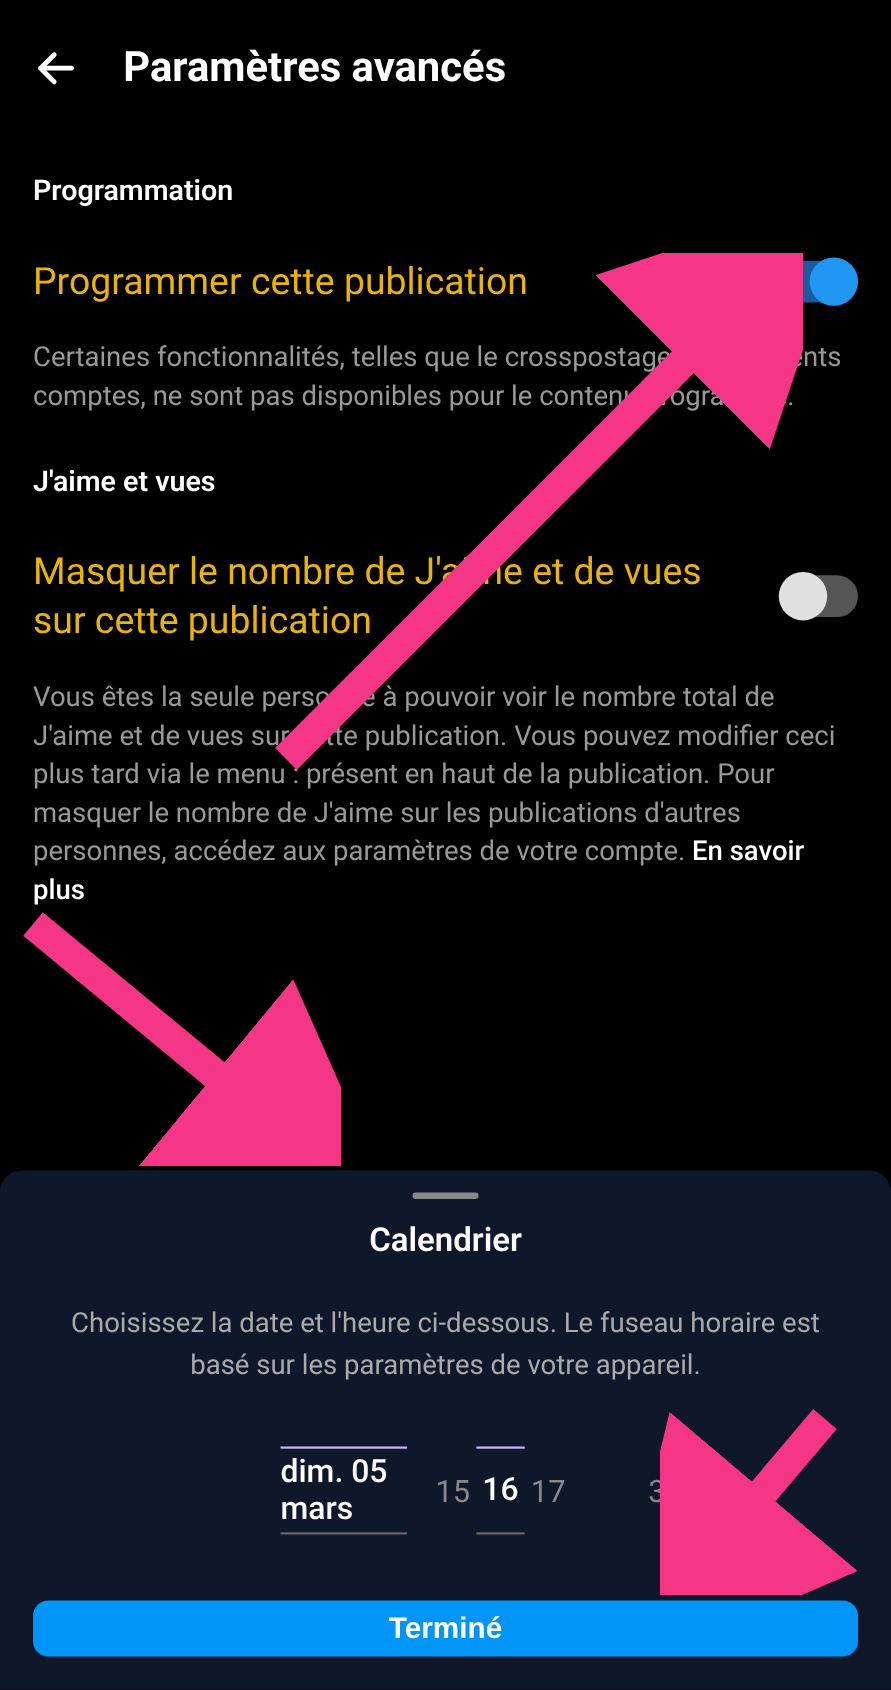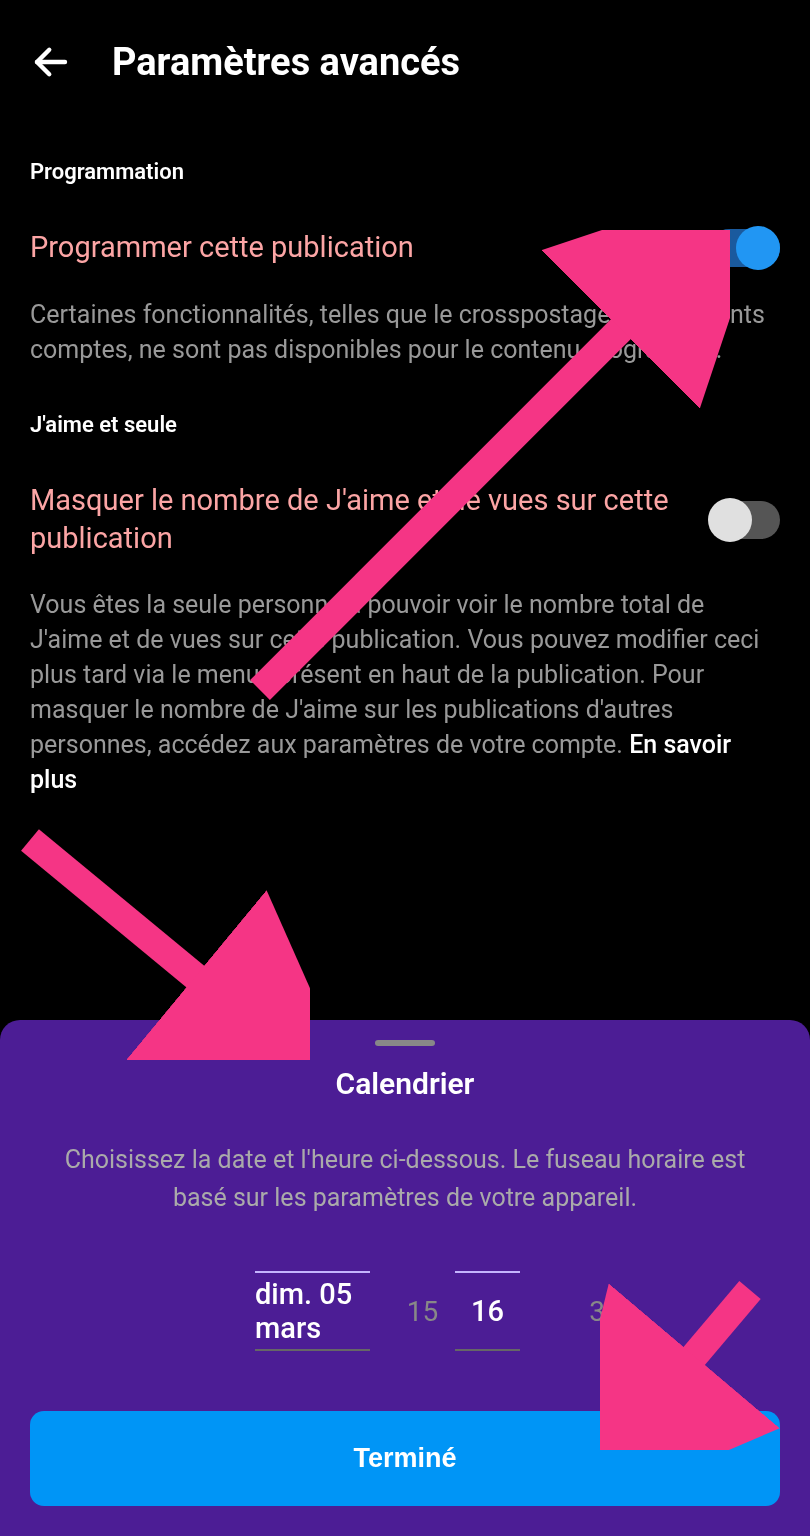--- a/index.html
+++ b/index.html
@@ -26,35 +26,35 @@
       margin-right: 40px;
     }
     .header-title {
       font-size: 38px;
       font-weight: 700;
     }
     .section {
       padding: 0 30px;
     }
     .section-title {
-      font-size: 22px;
+      font-size: 26px;
       font-weight: 600;
       margin-top: 45px;
       margin-bottom: 45px;
     }
     .setting-row {
       display: flex;
       justify-content: space-between;
       align-items: center;
       margin-bottom: 30px;
     }
     .setting-label {
-      font-size: 29px;
+      font-size: 34px;
       font-weight: 400;
-      color: #fca5a5;
+      color: #eab308;
       flex: 1;
       line-height: 1.3;
     }
     .toggle {
       width: 70px;
       height: 38px;
       border-radius: 20px;
       position: relative;
       flex-shrink: 0;
       margin-left: 20px;
@@ -93,21 +93,21 @@
     }
     .link {
       color: #fff;
       font-weight: 500;
     }
     .bottom-sheet {
       position: absolute;
       bottom: 0;
       left: 0;
       right: 0;
-      background: #4c1d95;
+      background: #0f172a;
       border-radius: 20px 20px 0 0;
       padding: 20px 30px 30px 30px;
       margin-top: 39px;
     }
     .handle {
       width: 60px;
       height: 6px;
       background: #888;
       border-radius: 3px;
       margin: 0 auto 20px auto;
@@ -158,21 +158,21 @@
     }
     .picker-hour, .picker-minute {
       width: 130px;
     }
     .done-button {
       width: 100%;
       background: #0095f6;
       color: #fff;
       border: none;
       border-radius: 14px;
-      padding: 32px;
+      padding: 10px;
       font-size: 27px;
       font-weight: 600;
       cursor: pointer;
     }
     .annotation-arrow {
       position: absolute;
       pointer-events: none;
     }
   </style>
 </head>
@@ -191,21 +191,21 @@
 <div class="section">
   <div class="section-title">Programmation</div>
   <div class="setting-row">
     <div class="setting-label">Programmer cette publication</div>
     <div class="toggle toggle-on"></div>
   </div>
   <div class="description">Certaines fonctionnalités, telles que le crosspostage sur différents comptes, ne sont pas disponibles pour le contenu programmé.</div>
 </div>
 
 <div class="section">
-  <div class="section-title">J'aime et seule</div>
+  <div class="section-title">J'aime et vues</div>
   <div class="setting-row">
     <div class="setting-label">Masquer le nombre de J'aime et de vues sur cette publication</div>
     <div class="toggle toggle-off"></div>
   </div>
   <div class="description">
     <span>Vous êtes la seule personne à pouvoir voir le nombre total de J'aime et de vues sur cette publication. Vous pouvez modifier ceci plus tard via le menu : présent en haut de la publication. Pour masquer le nombre de J'aime sur les publications d'autres personnes, accédez aux paramètres de votre compte. </span><span class="link">En savoir plus</span>
   </div>
 </div>
 
 <div class="bottom-sheet">
@@ -214,20 +214,21 @@
   <div class="sheet-description">Choisissez la date et l'heure ci-dessous. Le fuseau horaire est basé sur les paramètres de votre appareil.</div>
 
   <div class="picker-container">
     <div class="picker-column picker-date">
       <div class="picker-item"></div>
       <div class="picker-item selected">dim. 05 mars</div>
     </div>
     <div class="picker-column picker-hour">
       <div class="picker-item">15</div>
       <div class="picker-item selected">16</div>
+      <div class="picker-item">17</div>
     </div>
     <div class="picker-column picker-minute">
       <div class="picker-item">35</div>
     </div>
   </div>
 
   <button class="done-button">Terminé</button>
 </div>
 
 <svg class="annotation-arrow" style="left:230px; top:230px;" width="500" height="500" viewBox="0 0 500 500">

